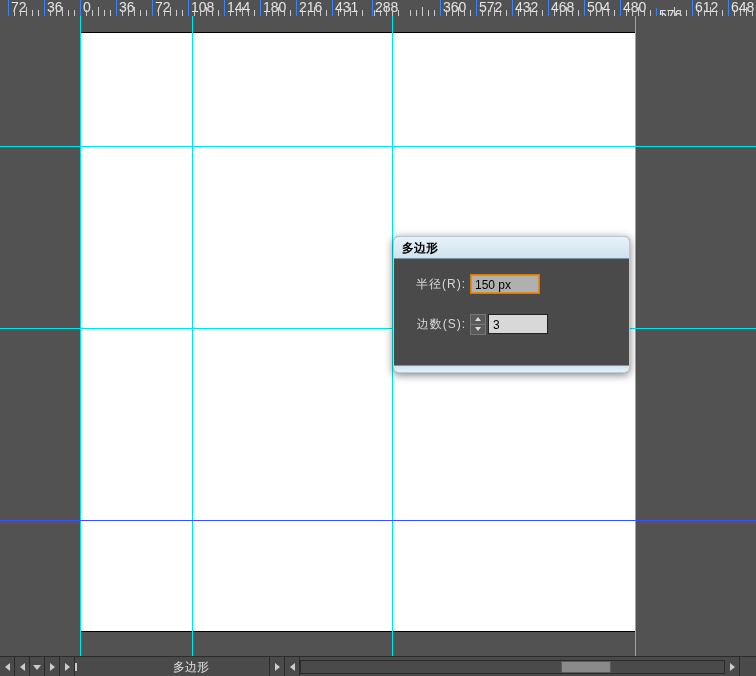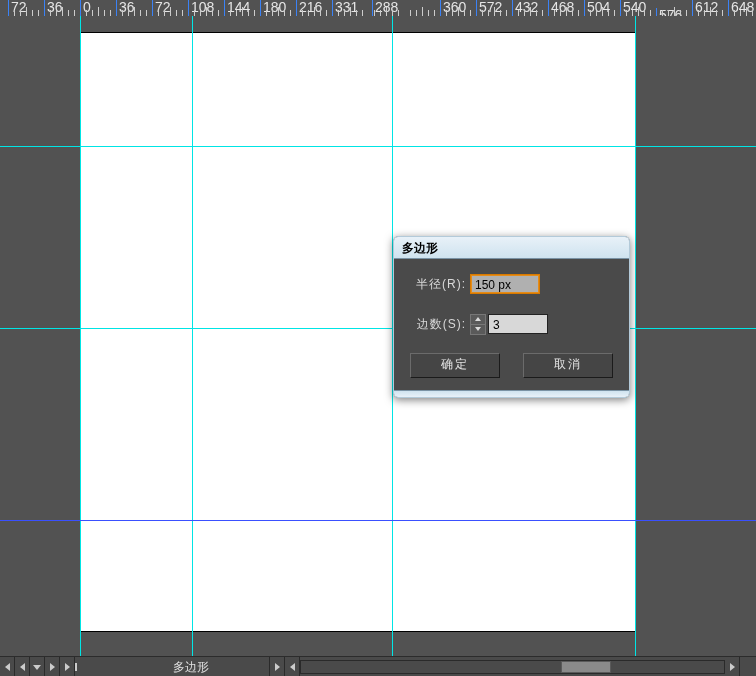--- a/index.html
+++ b/index.html
@@ -316,21 +316,21 @@
     <div class="tick" style="left: 290px; top: 10px; height: 6px;"></div>
     <div class="major" style="left: 296px;">
       <span>216</span>
     </div>
     <div class="tick" style="left: 302px; top: 10px; height: 6px;"></div>
     <div class="tick" style="left: 308px; top: 10px; height: 6px;"></div>
     <div class="tick" style="left: 314px; top: 7px; height: 9px;"></div>
     <div class="tick" style="left: 320px; top: 10px; height: 6px;"></div>
     <div class="tick" style="left: 326px; top: 10px; height: 6px;"></div>
     <div class="major" style="left: 332px;">
-      <span>331</span>
+      <span>431</span>
     </div>
     <div class="tick" style="left: 338px; top: 10px; height: 6px;"></div>
     <div class="tick" style="left: 344px; top: 10px; height: 6px;"></div>
     <div class="tick" style="left: 350px; top: 7px; height: 9px;"></div>
     <div class="tick" style="left: 356px; top: 10px; height: 6px;"></div>
     <div class="tick" style="left: 362px; top: 10px; height: 6px;"></div>
     <div class="major" style="left: 372px;">
       <span>288</span>
     </div>
     <div class="tick" style="left: 374px; top: 10px; height: 6px;"></div>
@@ -380,21 +380,21 @@
     <div class="tick" style="left: 578px; top: 10px; height: 6px;"></div>
     <div class="major" style="left: 584px;">
       <span>504</span>
     </div>
     <div class="tick" style="left: 590px; top: 10px; height: 6px;"></div>
     <div class="tick" style="left: 596px; top: 10px; height: 6px;"></div>
     <div class="tick" style="left: 602px; top: 7px; height: 9px;"></div>
     <div class="tick" style="left: 608px; top: 10px; height: 6px;"></div>
     <div class="tick" style="left: 614px; top: 10px; height: 6px;"></div>
     <div class="major" style="left: 620px;">
-      <span>540</span>
+      <span>480</span>
     </div>
     <div class="tick" style="left: 626px; top: 10px; height: 6px;"></div>
     <div class="tick" style="left: 632px; top: 10px; height: 6px;"></div>
     <div class="tick" style="left: 638px; top: 7px; height: 9px;"></div>
     <div class="tick" style="left: 644px; top: 10px; height: 6px;"></div>
     <div class="tick" style="left: 650px; top: 10px; height: 6px;"></div>
     <div class="major" style="left: 656px; margin-top: 8px;">
       <span>576</span>
     </div>
     <div class="tick" style="left: 662px; top: 10px; height: 6px;"></div>
@@ -445,24 +445,20 @@
         <div class="stepper">
           <div class="step-btn">
               <span class="tri tri-u"></span>
             </div>
           <div class="step-btn">
               <span class="tri tri-dn"></span>
             </div>
         </div>
         <div class="numfield">3</div>
       </div>
-      <div class="dlg-buttons">
-        <div class="dlg-btn">确定</div>
-        <div class="dlg-btn">取消</div>
-      </div>
     </div>
     <div class="dialog-footer"></div>
   </div>
 </div>
 
 <div class="statusbar">
   <div class="sb-cell sb-nav">
       <span class="tri bar-ll"></span>
     </div>
   <div class="sb-cell sb-nav">

